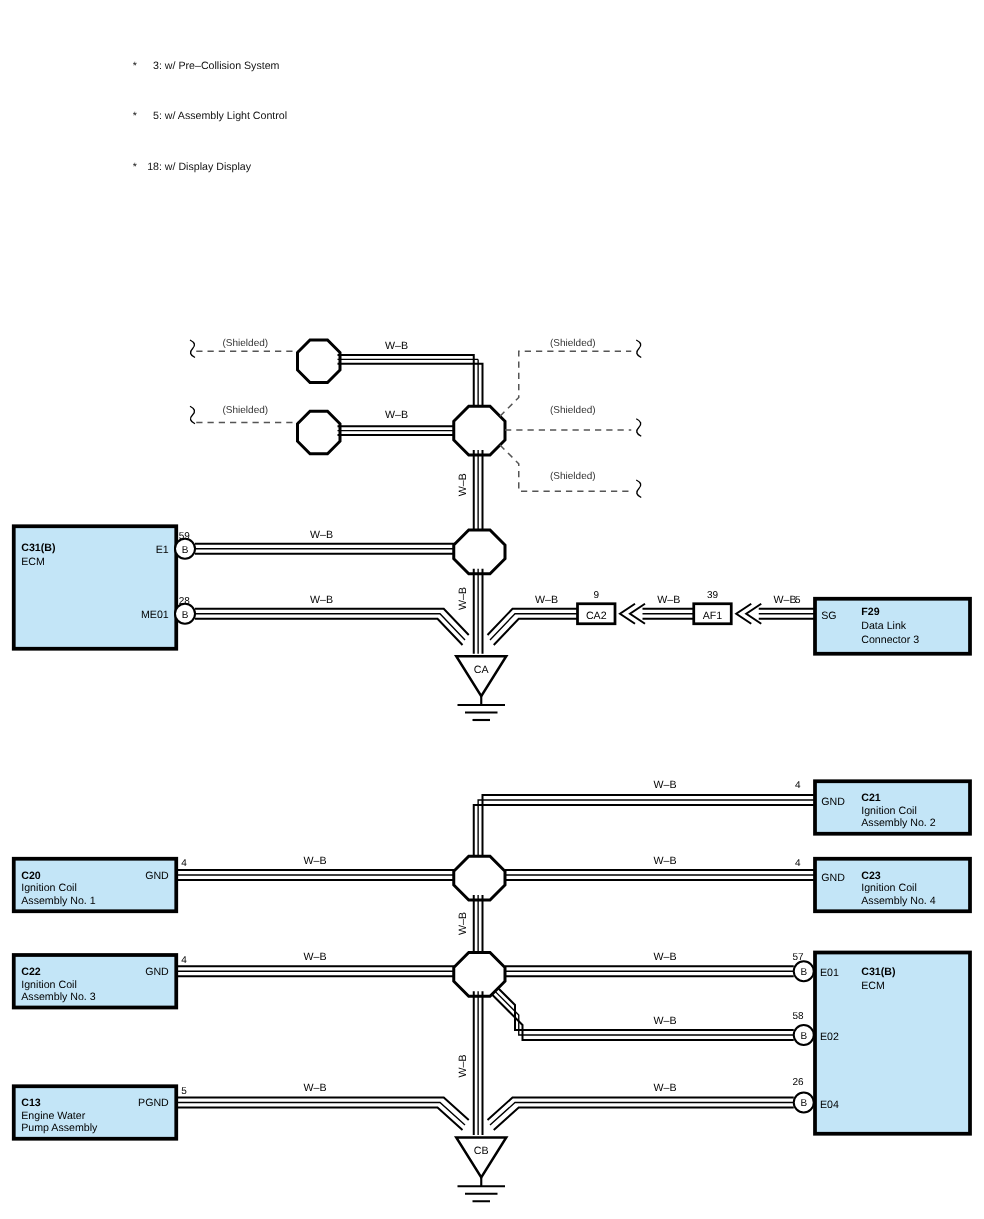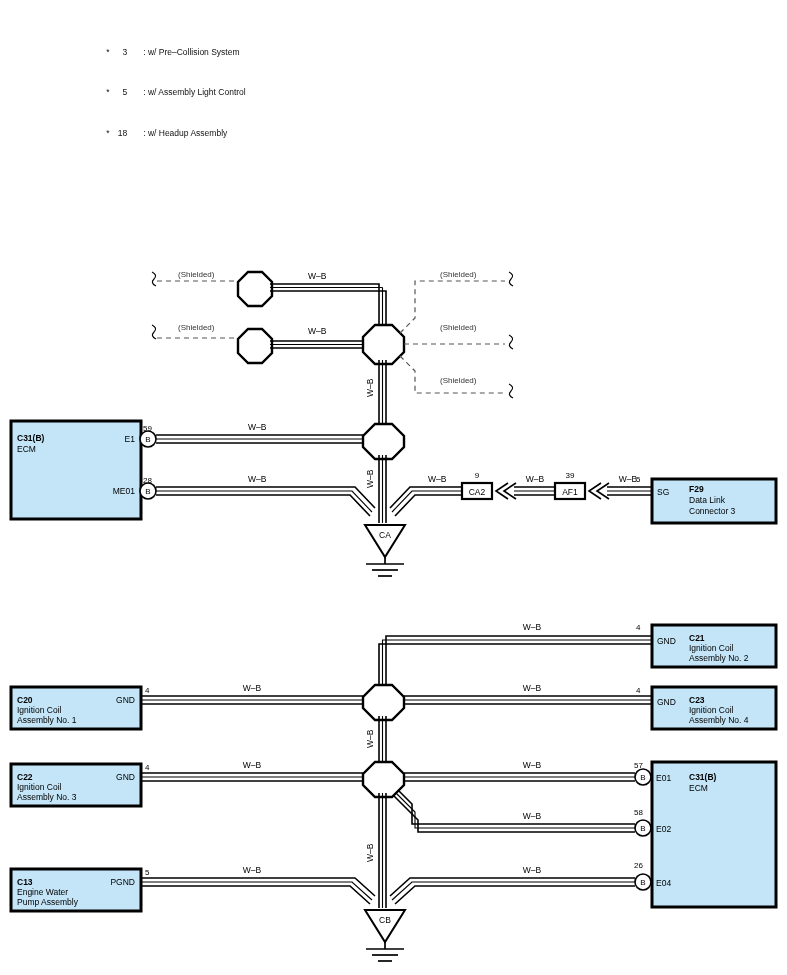--- a/index.html
+++ b/index.html
@@ -11,21 +11,21 @@
   }
   #sheet{position:absolute;left:0;top:0;width:787px;height:975px;}
   #legend{
     position:absolute;left:92px;top:5px;
     font-size:8.5px;line-height:13.5px;color:#111;
     white-space:pre;
   }
   .legend-row{display:block;height:13.5px;}
   .legend-star{display:inline-block;width:8px;text-align:left;}
   .legend-num{display:inline-block;width:13px;text-align:right;}
-  .legend-txt{display:inline-block;padding-left:16px;text-align:right;}
+  .legend-txt{display:inline-block;padding-left:0;text-align:right;}
 
   svg{position:absolute;left:0;top:0;width:787px;height:975px;
       shape-rendering:geometricPrecision;}
   .blk{fill:#c3e5f7;stroke:#000;stroke-width:3;}
   .wire{stroke:#000;stroke-width:1.1;fill:none;}
   .wirethick{stroke:#000;stroke-width:1.6;fill:none;}
   .shield{stroke:#555;stroke-width:1.2;fill:none;stroke-dasharray:5 4;}
   .node{fill:#fff;stroke:#000;stroke-width:2.4;}
   .pinc{fill:#fff;stroke:#000;stroke-width:1.6;}
   .gndtri{fill:#fff;stroke:#000;stroke-width:2;}
@@ -48,21 +48,21 @@
 <div id="sheet">
 
   <div id="legend">
     <span class="legend-row">
       <span class="legend-star">*</span><span class="legend-num">3</span><span class="legend-txt">: w/ Pre–Collision System</span>
     </span>
     <span class="legend-row">
       <span class="legend-star">*</span><span class="legend-num">5</span><span class="legend-txt">: w/ Assembly Light Control</span>
     </span>
     <span class="legend-row">
-      <span class="legend-star">*</span><span class="legend-num">18</span><span class="legend-txt">: w/ Headup Assembly</span>
+      <span class="legend-star">*</span><span class="legend-num">18</span><span class="legend-txt">: w/ Display Display</span>
     </span>
   </div>
 
   <svg viewBox="0 0 787 975">
 
     <g>
 
       <path class="wire" d="M152,272 q6,3 2,7 q-4,4 2,7"></path>
       <path class="wire" d="M152,325 q6,3 2,7 q-4,4 2,7"></path>
 

